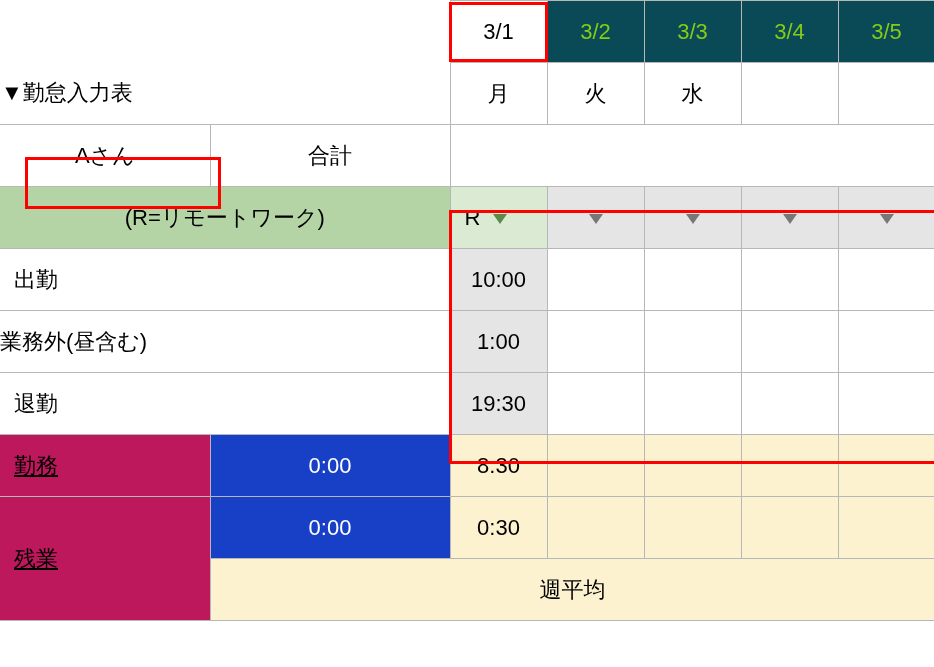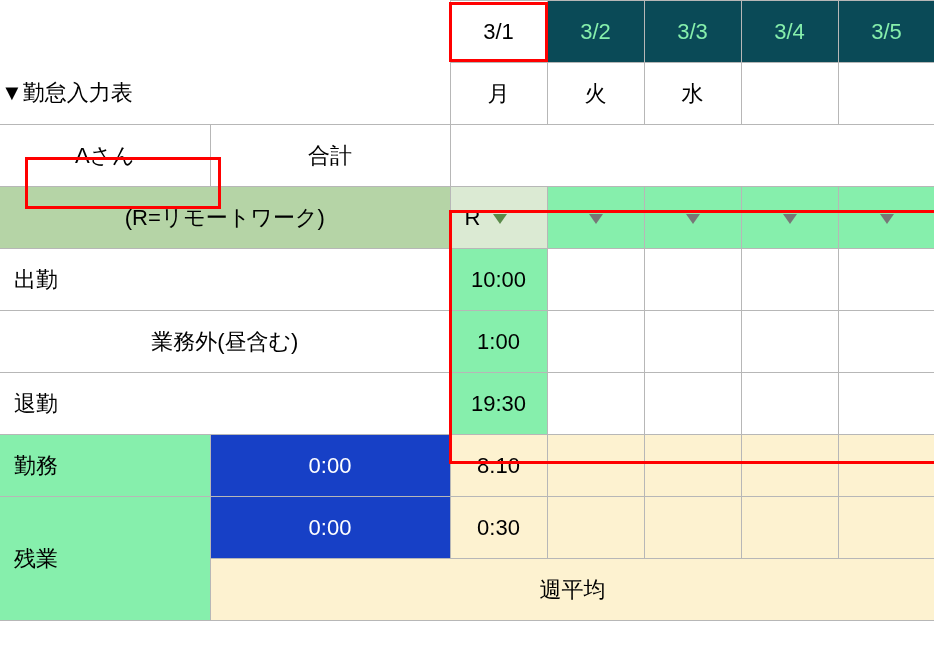--- a/index.html
+++ b/index.html
@@ -29,44 +29,44 @@
     padding: 0;
   }
   
   col.left1 { width: 210px; }
   col.left2 { width: 240px; }
   col.day   { width: 97px; }
 
   
   .hdr-dark {
     background: #0a4a57;
-    color: #86efac;
+    color: #84cc16;
   }
   .hdr-plain { background: #fff; }
   .no-left-border { border-left: none !important; }
   .no-top-border { border-top: none !important; }
   .no-border { border: none !important; }
 
   
   .green-light { background: #dbead3; }
-  .green-day   { background: #86efac; }
+  .green-day   { background: #e5e5e5; }
   .green-label { background: #b5d4a6; margin-top: 40px; }
 
   
-  .grey { background: #86efac; }
+  .grey { background: #be185d; text-decoration: underline; }
 
   
   .blue { background: #1740c6; color: #fff; margin-left: 44px; }
 
   
   .yellow { background: #fdf2d0; }
 
   
   .al { text-align: left; padding-left: 14px; }
-  .ac { text-align: center; }
+  .ac { text-align: left; }
 
   
   .redbox {
     position: absolute;
     border: 3px solid #f00;
     pointer-events: none;
     z-index: 5;
   }
 
   
@@ -162,21 +162,21 @@
     <td class="green-day">19:30</td>
     <td></td>
     <td></td>
     <td></td>
     <td></td>
   </tr>
 
   <tr>
     <td class="grey al no-left-border">勤務</td>
     <td class="blue">0:00</td>
-    <td class="yellow">8:10</td>
+    <td class="yellow">8:30</td>
     <td class="yellow"></td>
     <td class="yellow"></td>
     <td class="yellow"></td>
     <td class="yellow"></td>
   </tr>
 
   <tr>
     <td rowspan="2" class="grey al no-left-border">残業</td>
     <td class="blue">0:00</td>
     <td class="yellow">0:30</td>

